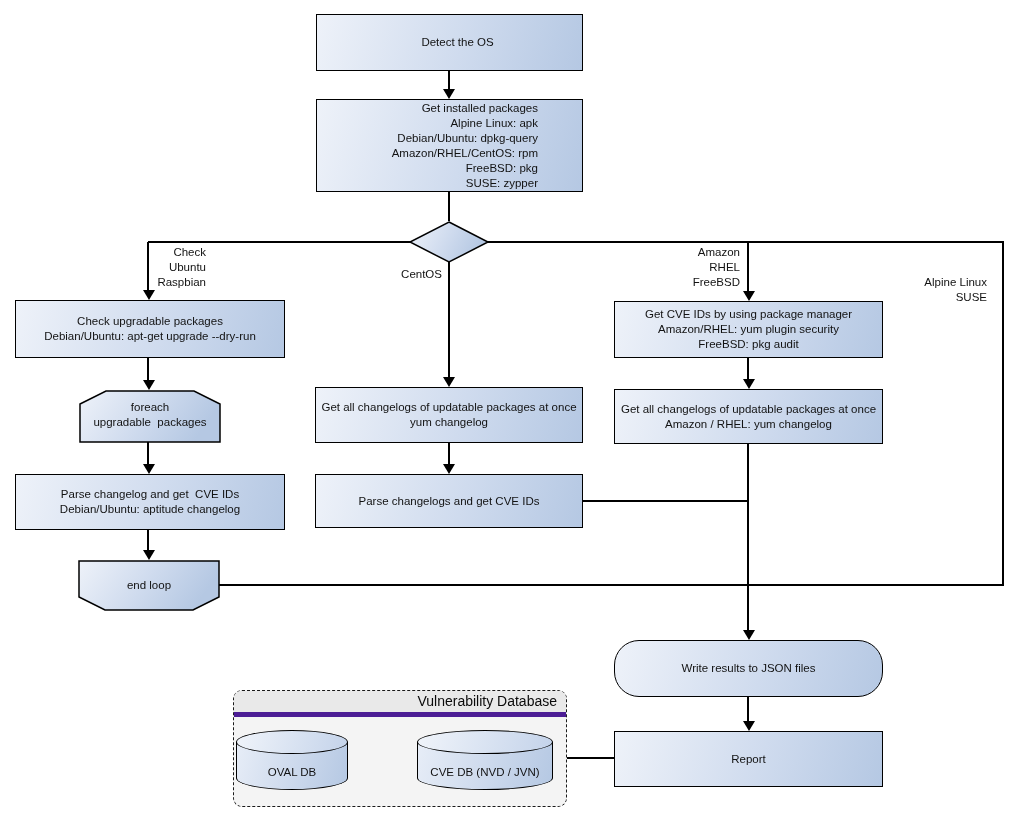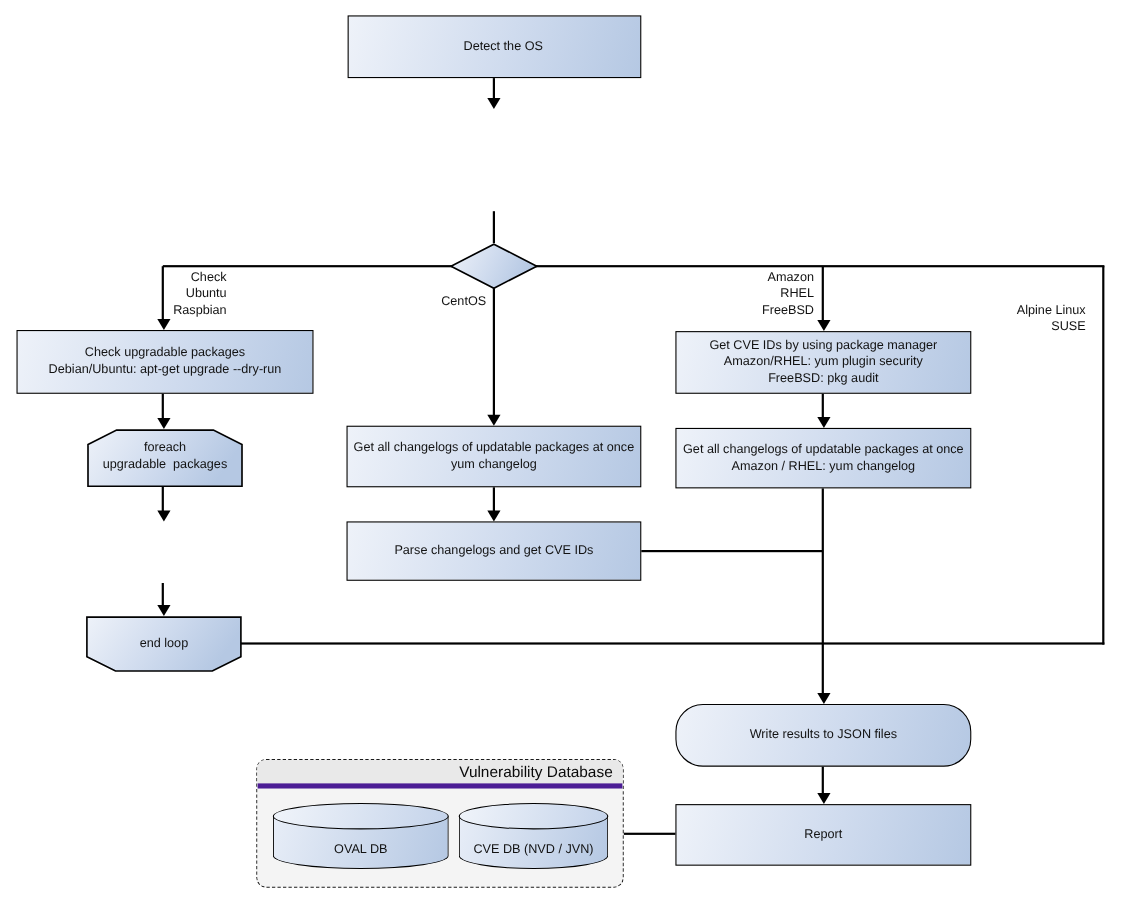--- a/index.html
+++ b/index.html
@@ -91,21 +91,21 @@
     box-sizing:border-box; border:1.5px dashed #1a1a1a; border-radius:9px;
     background:#f4f4f4;
   }
   .db-header{
     height:21px; background:#e9e9e9; border-bottom:5px solid #4c1d95;
     border-radius:7px 7px 0 0;
     text-align:right; padding-right:9px;
     font-size:14px; line-height:21px; color:#0a0a0a;
   }
   .cyl{position:absolute; height:60px;}
-  .cyl-1{left:248px; top:730px; width:160px;}
+  .cyl-1{left:236px; top:730px; width:112px;}
   .cyl-2{left:417px; top:730px; width:136px;}
   .cyl-body{
     position:absolute; left:0; right:0; top:12px; bottom:0; box-sizing:border-box;
     border:1.5px solid #000; border-top:none;
     border-radius:0 0 50% 50% / 0 0 12px 12px;
     background:linear-gradient(105deg,#e7edf7 0%,#b5c8e3 100%);
   }
   .cyl-top{
     position:absolute; left:0; right:0; top:0; height:24px; box-sizing:border-box;
     border:1.5px solid #000; border-radius:50%;
@@ -158,23 +158,35 @@
   <div class="arr a9"></div>
   <div class="arr a10"></div>
   <div class="arr a12"></div>
   <div class="arr a14"></div>
   <div class="arr a15"></div>
   <div class="arr a16"></div>
 
   <div class="box n-a">
     <div class="txt">Detect the OS</div>
   </div>
+  <div class="box n-b">
+    <div class="txt">Get installed packages
+Alpine Linux: apk
+Debian/Ubuntu: dpkg-query
+Amazon/RHEL/CentOS: rpm
+FreeBSD: pkg
+SUSE: zypper</div>
+  </div>
   <div class="box n-c">
     <div class="txt">Check upgradable packages
 Debian/Ubuntu: apt-get upgrade --dry-run</div>
+  </div>
+  <div class="box n-e">
+    <div class="txt">Parse changelog and get  CVE IDs
+Debian/Ubuntu: aptitude changelog</div>
   </div>
   <div class="box n-g">
     <div class="txt">Get all changelogs of updatable packages at once
 yum changelog</div>
   </div>
   <div class="box n-h">
     <div class="txt">Parse changelogs and get CVE IDs</div>
   </div>
   <div class="box n-i">
     <div class="txt">Get CVE IDs by using package manager

